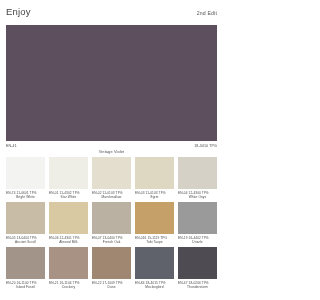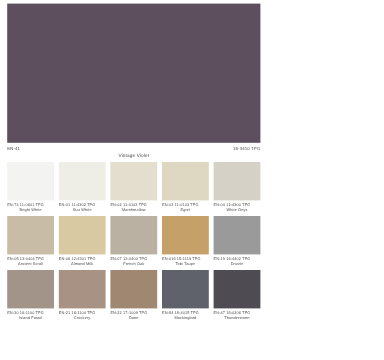--- a/index.html
+++ b/index.html
@@ -117,20 +117,24 @@
     color: #4a4a4a;
     text-align: center;
     white-space: nowrap;
   }
 </style>
 </head>
 <body style="background: rgb(255, 255, 255);">
 
 <div class="card">
 
+  <div class="header">
+    <div class="brand-title">Enjoy</div>
+    <div class="edition">2nd Edit</div>
+  </div>
 
   <div class="hero-swatch" style="background: rgb(94, 79, 94);"></div>
 
   <div class="hero-caption">
     <span class="cap-left">EN-41</span>
     <span class="cap-right">18-3410 TPG</span>
     <span class="cap-center">Vintage Violet</span>
   </div>
 
   <div class="grid">

